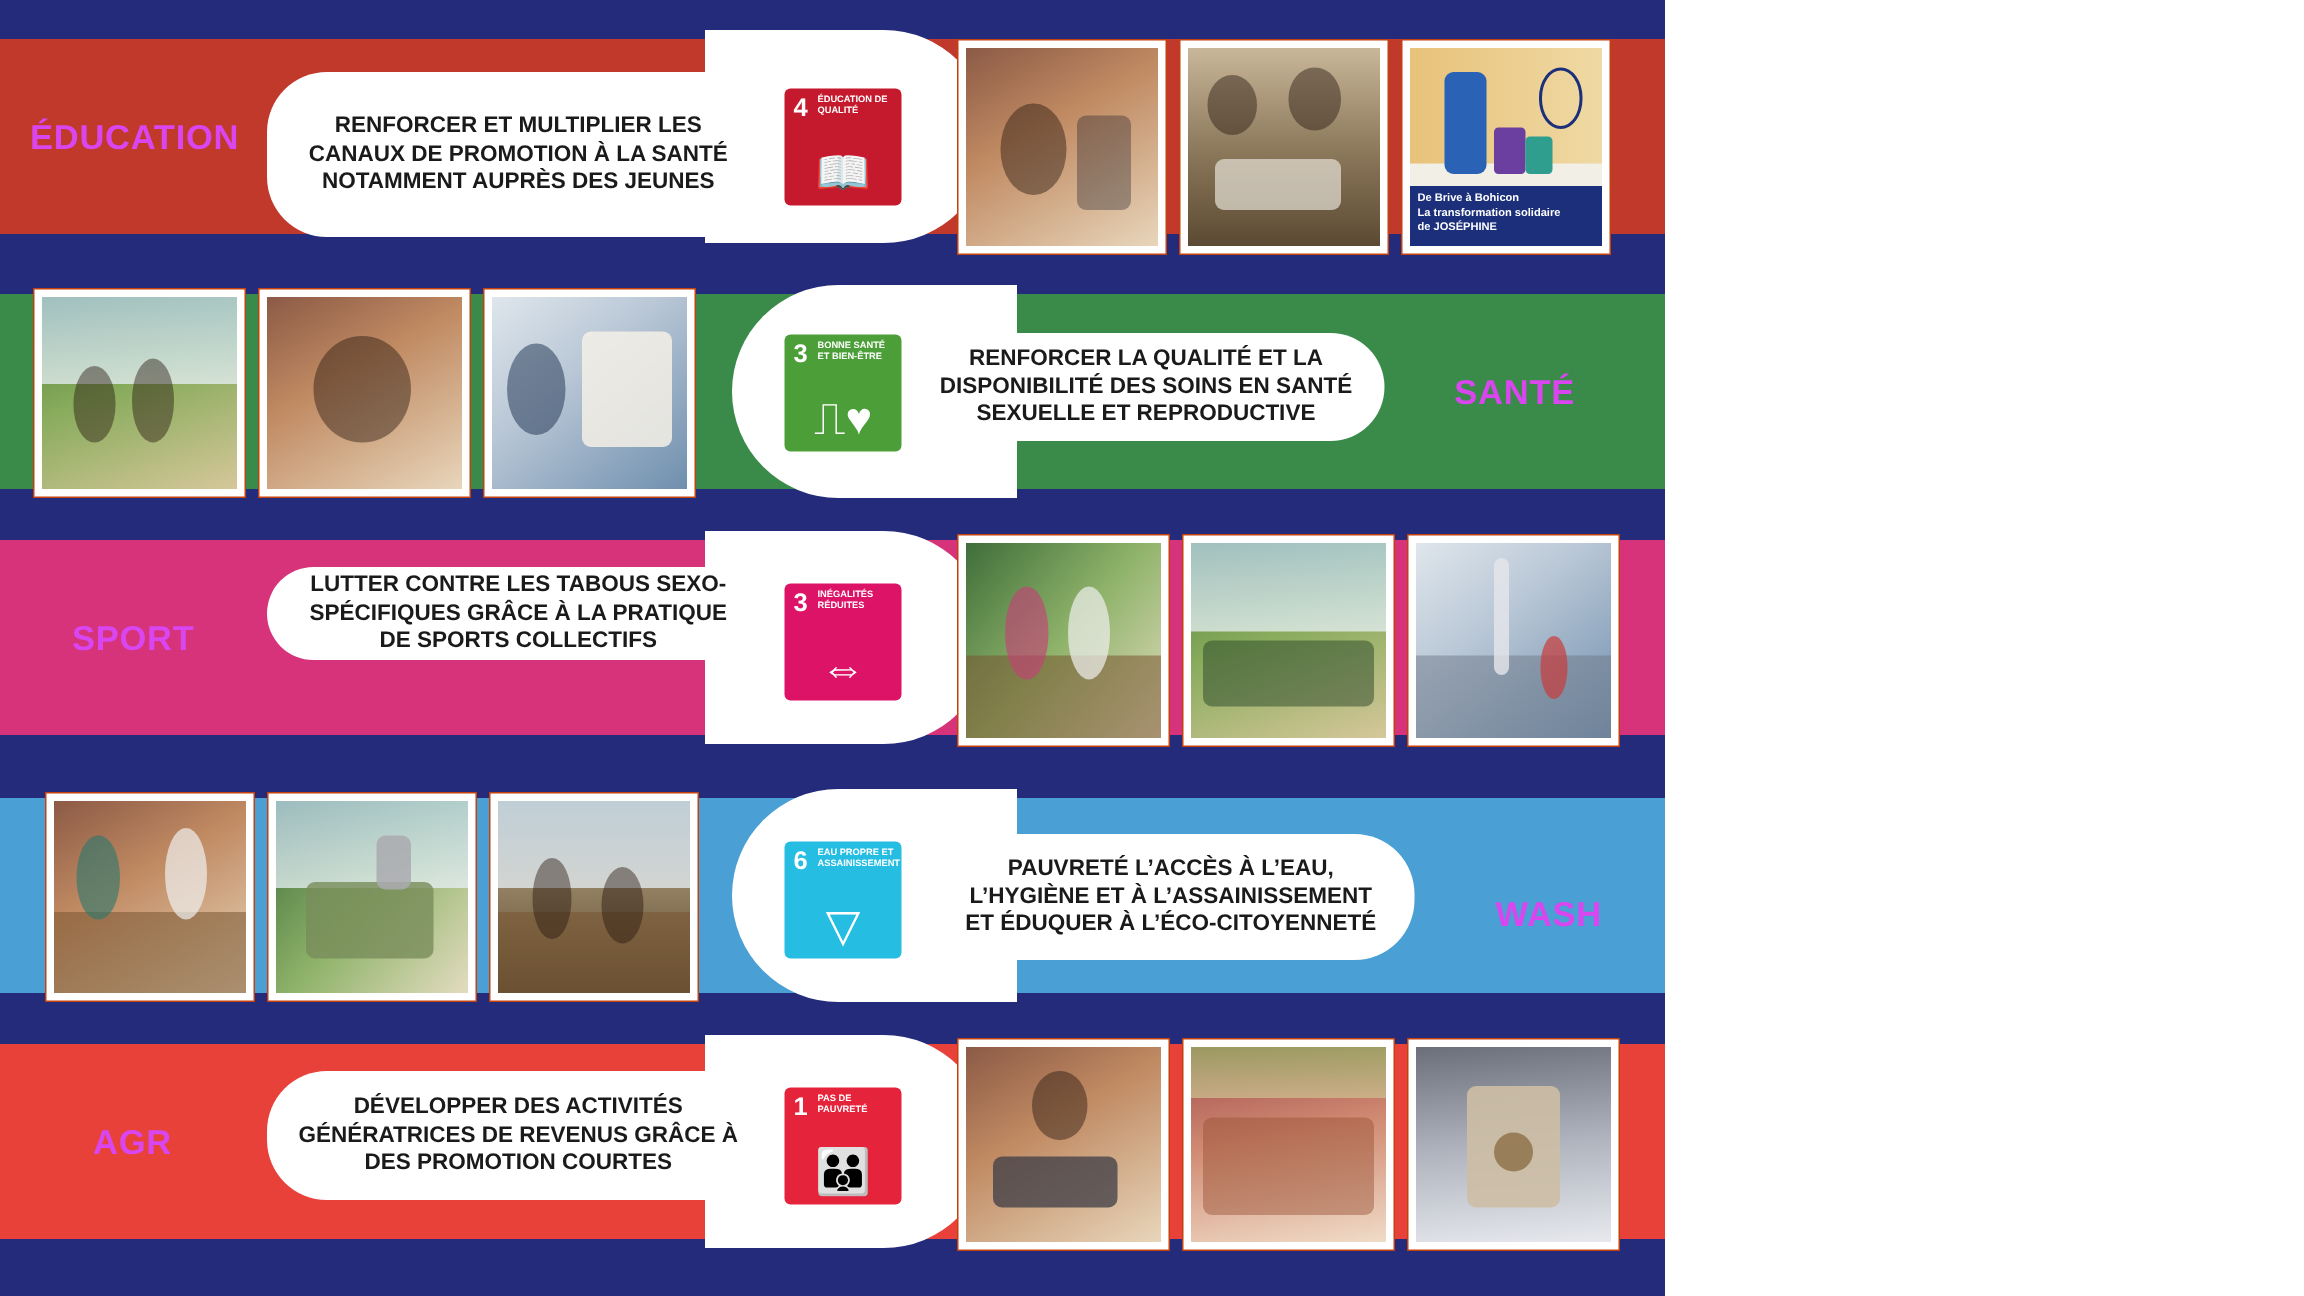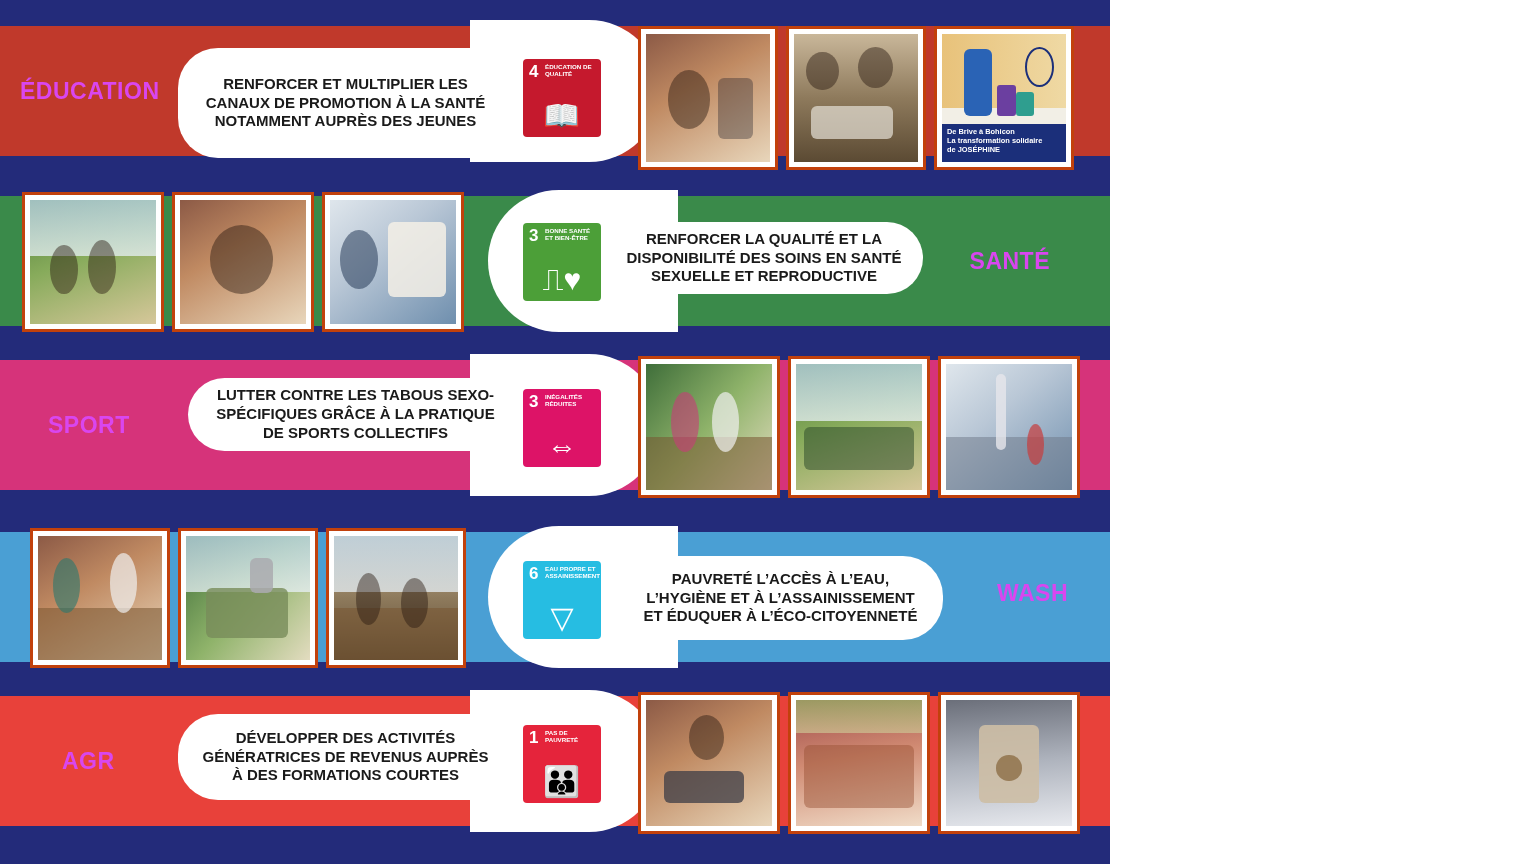--- a/index.html
+++ b/index.html
@@ -35,21 +35,21 @@
   
   .sdg-wrap{position:absolute;width:124px;height:124px;border-radius:50%;background:#fff;
     display:flex;align-items:center;justify-content:center;}
   .sdg{width:78px;height:78px;border-radius:4px;color:#fff;position:relative;overflow:hidden;}
   .sdg .num{position:absolute;left:6px;top:4px;font-size:17px;font-weight:bold;line-height:1;}
   .sdg .cap{position:absolute;left:22px;top:5px;font-size:6.2px;font-weight:bold;line-height:1.1;width:52px;text-transform:uppercase;}
   .sdg .glyph{position:absolute;left:0;right:0;bottom:6px;text-align:center;font-size:30px;line-height:1;}
 
   
   .photos{position:absolute;display:flex;gap:8px;}
-  .photo{background:#fff;padding:5px;box-sizing:border-box;border:3px solid #c2410c;}
+  .photo{background:#fff;padding:5px;box-sizing:border-box;border:1px solid #c2410c;}
   .photo .inner{width:100%;height:100%;overflow:hidden;position:relative;}
   .p-b{background:linear-gradient(180deg,#c9b79a 0%,#8e7a5c 50%,#5b4a33 100%);}
   .p-c{background:linear-gradient(140deg,#dfe6ec 0%,#b9c7d6 40%,#6f8fae 100%);}
   .p-d{background:linear-gradient(160deg,#4f7d3a 0%,#87ab5b 45%,#d6c79a 100%);}
   .p-f{background:linear-gradient(150deg,#8c5a46 0%,#c08a62 40%,#e8d6bb 100%);}
   .p-g{background:linear-gradient(130deg,#3f6e3a 0%,#8fb36a 50%,#e3dcc0 100%);}
   .p-h{background:linear-gradient(170deg,#9d4a4a 0%,#d08a72 45%,#f0dcc8 100%);}
   .p-i{background:linear-gradient(175deg,#6b6f7a 0%,#aeb3bd 50%,#e7e9ee 100%);}
   .photo .silh{position:absolute;border-radius:50%;background:rgba(40,25,15,.45);}
   .photo .silh2{position:absolute;background:rgba(30,30,40,.35);border-radius:6px;}
@@ -158,21 +158,21 @@
     </div>
 
     <div class="pill" style="left:605px;top:222px;width:318px;height:72px;">RENFORCER LA QUALITÉ ET LA DISPONIBILITÉ DES SOINS EN SANTÉ SEXUELLE ET REPRODUCTIVE</div>
 
     <div class="band" style="top:360px;height:130px;">
       <div class="band-color" style="background:#d6337a;"></div>
       <div class="band-label" style="left:48px;top:52px;">SPORT</div>
     </div>
     <div class="arc" style="left:470px;top:354px;width:190px;height:142px;border-radius:0 100px 100px 0;"></div>
 
-    <div class="pill" style="left:188px;top:378px;width:335px;height:73px;">LUTTER CONTRE LES TABOUS SEXO-SPÉCIFIQUES GRÂCE À LA PRATIQUE DE SPORTS COLLECTIFS</div>
+    <div class="pill" style="left:178px;top:378px;width:335px;height:62px;">LUTTER CONTRE LES TABOUS SEXO-SPÉCIFIQUES GRÂCE À LA PRATIQUE DE SPORTS COLLECTIFS</div>
 
     <div class="sdg-wrap" style="left:500px;top:366px;">
       <div class="sdg" style="background:#dd1367;">
         <span class="num">3</span>
         <span class="cap">INÉGALITÉS RÉDUITES</span>
         <span class="glyph">⇔</span>
       </div>
     </div>
 
     <div class="photos" style="left:638px;top:356px;">
@@ -193,21 +193,21 @@
         <div class="inner p-c">
             <div class="ground" style="background:rgba(110,120,135,.5)"></div>
             <div class="silh2" style="left:40%;top:8%;width:8%;height:60%;background:rgba(230,230,235,.8);"></div>
             <div class="silh" style="left:64%;top:48%;width:14%;height:32%;background:rgba(200,60,60,.7);"></div>
           </div>
       </div>
     </div>
 
     <div class="band" style="top:532px;height:130px;">
       <div class="band-color" style="background:#4a9fd4;"></div>
-      <div class="band-label" style="right:42px;top:48px;left:auto;">WASH</div>
+      <div class="band-label" style="right:42px;top:64px;left:auto;">WASH</div>
     </div>
     <div class="arc" style="left:488px;top:526px;width:190px;height:142px;border-radius:100px 0 0 100px;"></div>
 
     <div class="photos" style="left:30px;top:528px;">
       <div class="photo" style="width:140px;height:140px;">
         <div class="inner p-f">
             <div class="ground"></div>
             <div class="silh" style="left:12%;top:18%;width:22%;height:44%;background:rgba(40,120,110,.6);"></div>
             <div class="silh" style="left:58%;top:14%;width:22%;height:48%;background:rgba(240,240,240,.7);"></div>
           </div>
@@ -238,21 +238,21 @@
     </div>
 
     <div class="pill" style="left:618px;top:556px;width:325px;height:84px;">PAUVRETÉ L’ACCÈS À L’EAU, L’HYGIÈNE ET À L’ASSAINISSEMENT ET ÉDUQUER À L’ÉCO-CITOYENNETÉ</div>
 
     <div class="band" style="top:696px;height:130px;">
       <div class="band-color" style="background:#e8413a;"></div>
       <div class="band-label" style="left:62px;top:52px;">AGR</div>
     </div>
     <div class="arc" style="left:470px;top:690px;width:190px;height:142px;border-radius:0 100px 100px 0;"></div>
 
-    <div class="pill" style="left:178px;top:714px;width:335px;height:86px;">DÉVELOPPER DES ACTIVITÉS GÉNÉRATRICES DE REVENUS AUPRÈS À DES FORMATIONS COURTES</div>
+    <div class="pill" style="left:178px;top:714px;width:335px;height:86px;">DÉVELOPPER DES ACTIVITÉS GÉNÉRATRICES DE REVENUS GRÂCE À DES PROMOTION COURTES</div>
 
     <div class="sdg-wrap" style="left:500px;top:702px;">
       <div class="sdg" style="background:#e5243b;">
         <span class="num">1</span>
         <span class="cap">PAS DE PAUVRETÉ</span>
         <span class="glyph">👪</span>
       </div>
     </div>
 
     <div class="photos" style="left:638px;top:692px;">

